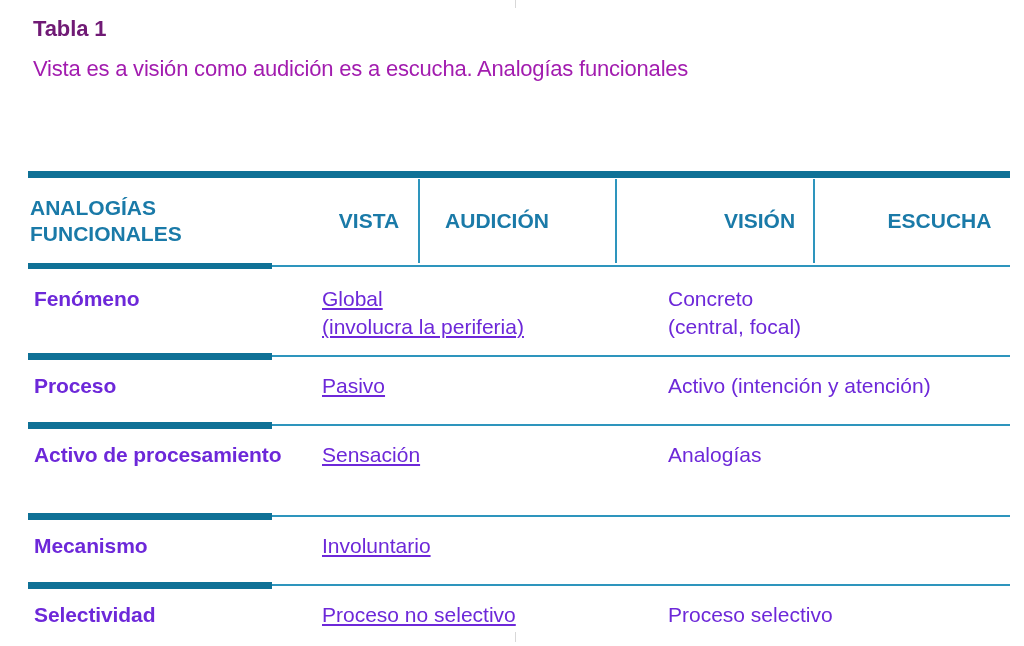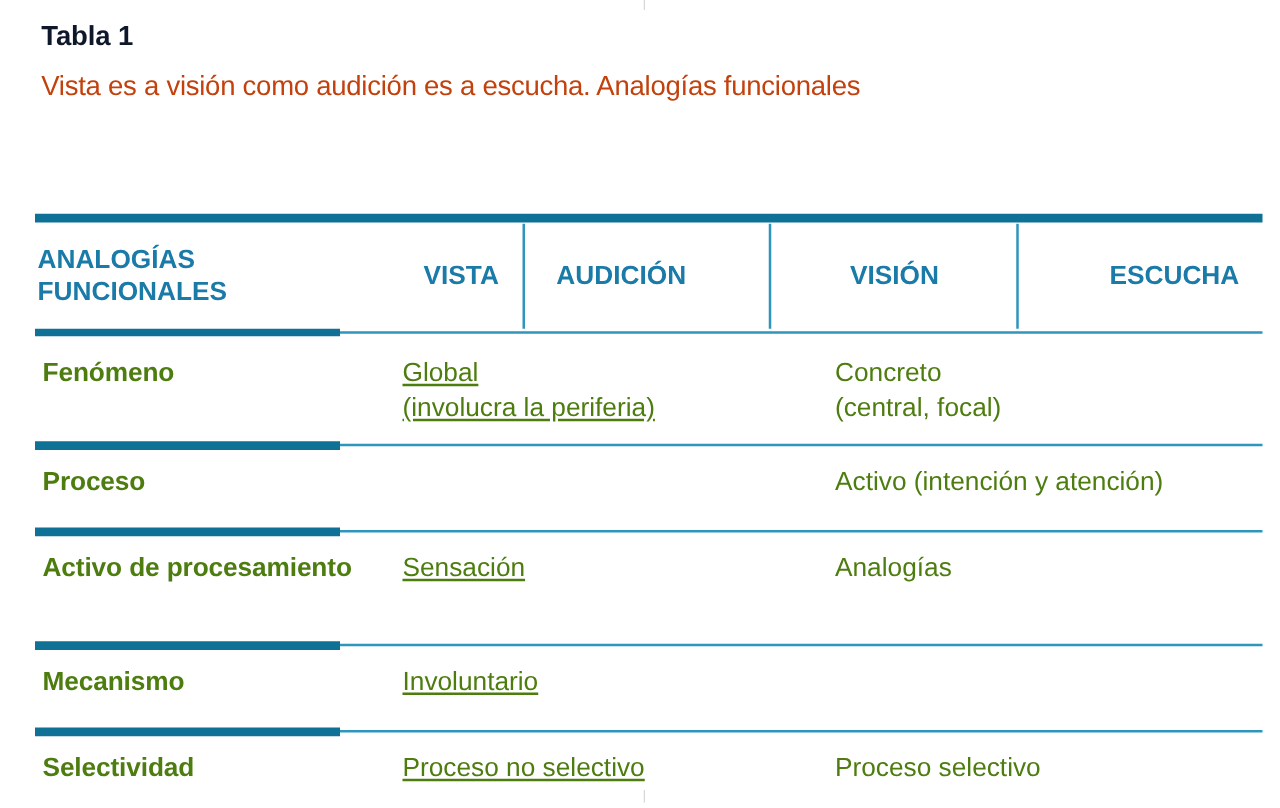--- a/index.html
+++ b/index.html
@@ -24,28 +24,28 @@
   
   .caption-block {
     position: absolute;
     left: 33px;
     top: 14px;
     width: 960px;
   }
   .caption-title {
     font-size: 22px;
     font-weight: bold;
-    color: #0f172a;
+    color: #701a75;
     line-height: 30px;
     letter-spacing: -0.1px;
   }
   .caption-text {
     font-size: 22px;
     font-weight: normal;
-    color: #c2410c;
+    color: #a21caf;
     line-height: 30px;
     margin-top: 10px;
     letter-spacing: -0.2px;
   }
 
   
   .table-wrap {
     position: absolute;
     left: 28px;
     top: 146px;
@@ -109,21 +109,21 @@
     align-items: center;
     color: #1a7aa8;
     font-weight: bold;
     font-size: 21px;
     line-height: 26px;
     letter-spacing: 0px;
   }
   .head-c1 { left: 2px;   width: 280px; }
   .head-c2 { left: 292px; width: 98px;  justify-content: center; }
   .head-c3 { left: 392px; width: 154px; justify-content: center; }
-  .head-c4 { left: 590px; width: 195px; justify-content: center; }
+  .head-c4 { left: 590px; width: 195px; justify-content: center; padding-left: 44px; }
   .head-c5 { left: 814px; width: 195px; justify-content: center; text-align: right; }
 
   .vdiv {
     position: absolute;
     top: 1px;
     width: 2px;
     height: 84px;
     background: #2e95bd;
   }
   .vdiv-1 { left: 390px; }
@@ -133,21 +133,21 @@
   
   .data-row {
     position: relative;
     width: 982px;
     display: block;
   }
   .data-cell {
     position: absolute;
     font-size: 21px;
     line-height: 28px;
-    color: #4d7c0f;
+    color: #6d28d9;
     white-space: pre-line;
   }
   .cell-label {
     left: 6px;
     width: 290px;
     font-weight: bold;
     letter-spacing: -0.1px;
   }
   .cell-a {
     left: 294px;
@@ -214,20 +214,21 @@
       <div class="data-cell cell-label pad-top-1">Fenómeno</div>
       <div class="data-cell cell-a pad-top-1">Global
 (involucra la periferia)</div>
       <div class="data-cell cell-b pad-top-1">Concreto
 (central, focal)</div>
     </div>
     <div class="rule rule-split"></div>
 
     <div class="data-row row-h2">
       <div class="data-cell cell-label pad-top-2">Proceso</div>
+      <div class="data-cell cell-a pad-top-2">Pasivo</div>
       <div class="data-cell cell-b pad-top-2">Activo (intención y atención)</div>
     </div>
     <div class="rule rule-split"></div>
 
     <div class="data-row row-h3">
       <div class="data-cell cell-label pad-top-2">Activo de procesamiento</div>
       <div class="data-cell cell-a pad-top-2">Sensación</div>
       <div class="data-cell cell-b pad-top-2">Analogías</div>
     </div>
     <div class="rule rule-split"></div>

